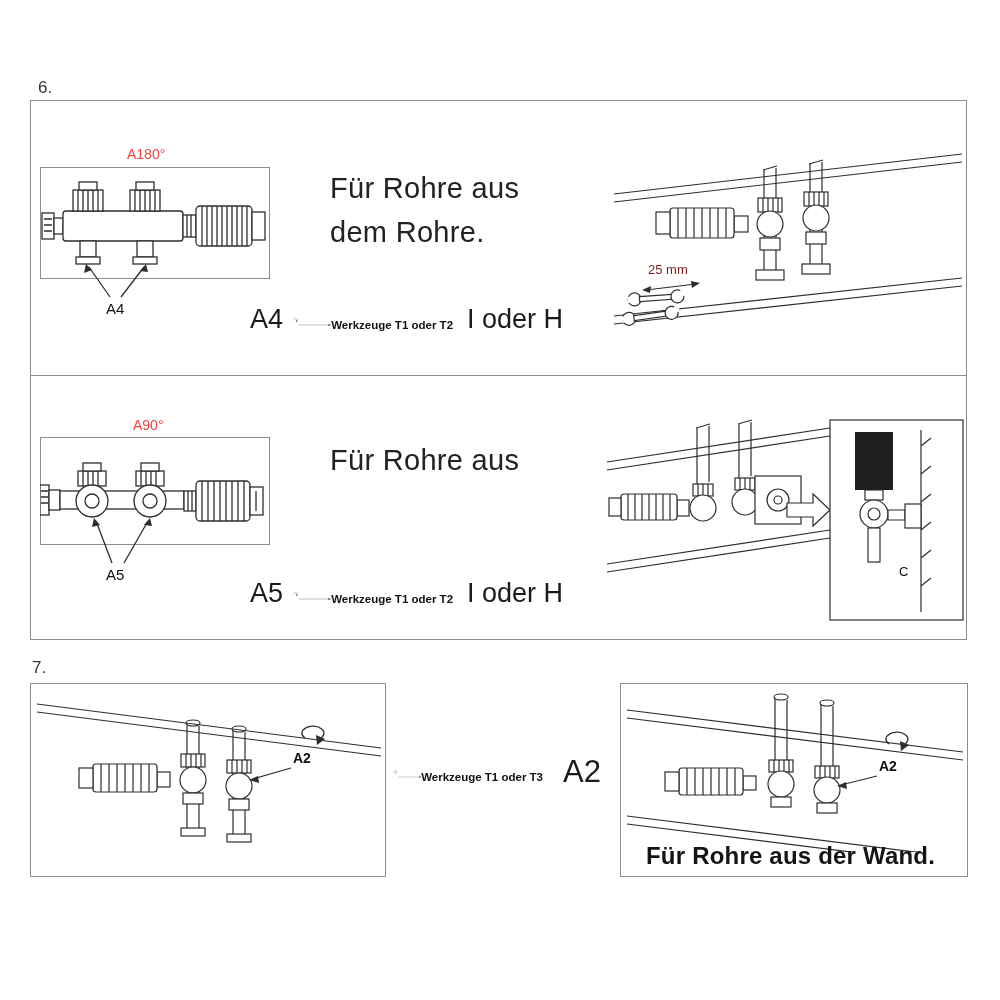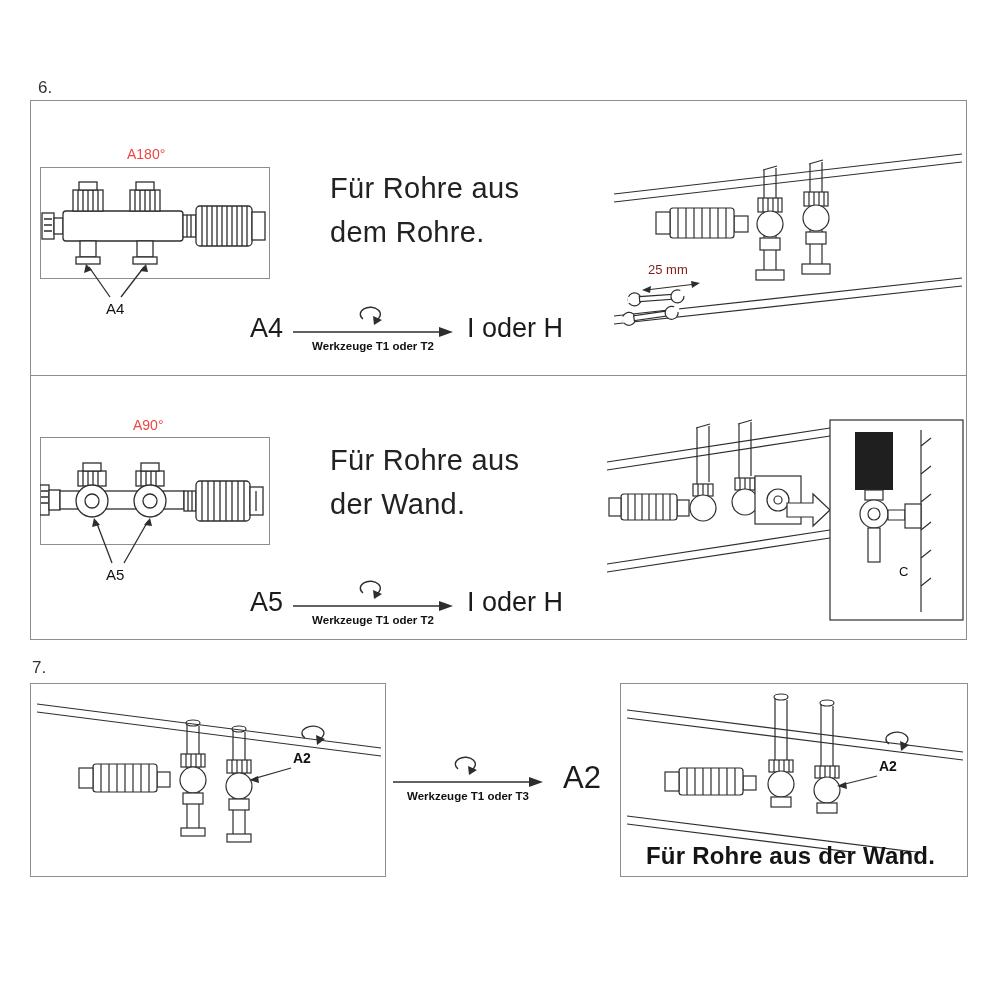--- a/index.html
+++ b/index.html
@@ -13,21 +13,21 @@
   .part-label{font-size:15px;color:#111}
   .part-label-sm{font-size:14px;font-weight:bold;color:#111}
   .caption-lg{font-size:29px;color:#222;line-height:44px;letter-spacing:.3px}
   .caption-bold{font-size:24px;font-weight:bold;color:#141414;letter-spacing:.2px}
   .size-label{font-size:13px;color:#7f1d1d}
   .detail-label{font-size:13px;color:#111}
   .action-row{display:flex;align-items:center;gap:10px}
   .action-part{font-size:27px;color:#1b1b1b}
   .action-result{font-size:27px;color:#1b1b1b;margin-left:4px;white-space:nowrap}
   .action-result-big{font-size:31px;color:#1b1b1b;margin-left:10px;font-weight:500}
-  .action-mid{display:flex;flex-direction:column;align-items:center}
+  .action-mid{display:flex;flex-direction:row;align-items:flex-end}
   .tools-label{font-size:11.5px;font-weight:bold;color:#111;white-space:nowrap;margin-top:2px}
   svg{display:block}
 </style>
 </head>
 <body>
 
 <div class="page">
 
   <span class="abs step-num" style="left:38px;top:78px">6.</span>
 
@@ -198,21 +198,20 @@
           <polygon points="54,85 52,94 60,92" fill="#2e2e2e" stroke="none"></polygon>
           <polygon points="110,85 104,92 112,93" fill="#2e2e2e" stroke="none"></polygon>
         </g>
       </g>
     </svg>
   </div>
   <span class="abs part-label" style="left:106px;top:566px">A5</span>
 
   <div class="abs caption-lg" style="left:330px;top:438px">
     <div>Für Rohre aus</div>
-    <div>der Wand.</div>
   </div>
 
   <div class="abs" style="left:605px;top:418px;width:360px;height:205px">
     <svg width="360" height="205" viewBox="0 0 360 205">
       <g stroke="#2e2e2e" stroke-width="1.2" fill="none">
         <path d="M2 44 225 10M2 52 225 18"></path>
         <g>
           <path d="M92 66V10M104 64V8M91 10 105 6"></path>
           <path d="M134 60V6M146 58V4M133 6 147 2"></path>
         </g>

